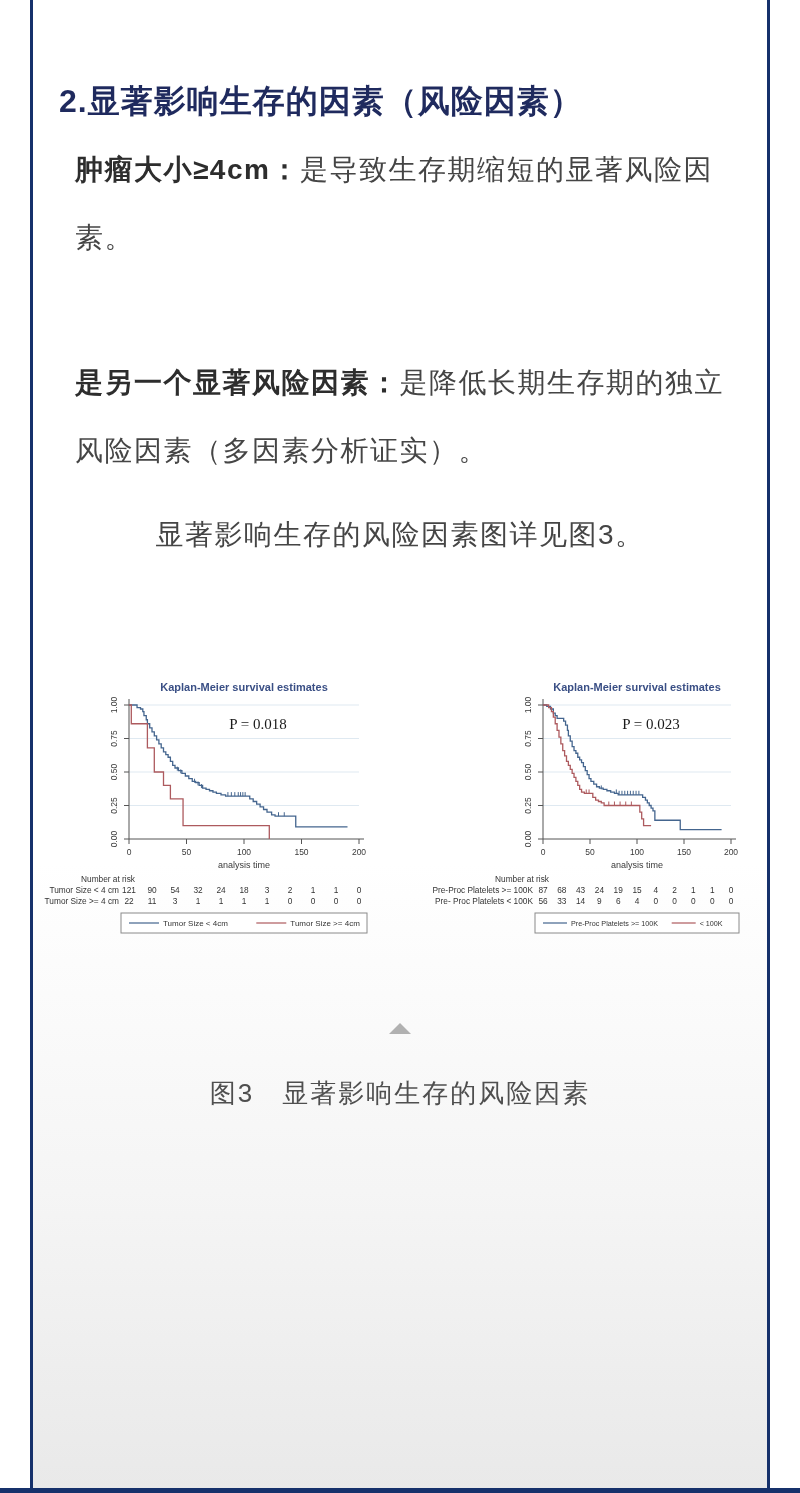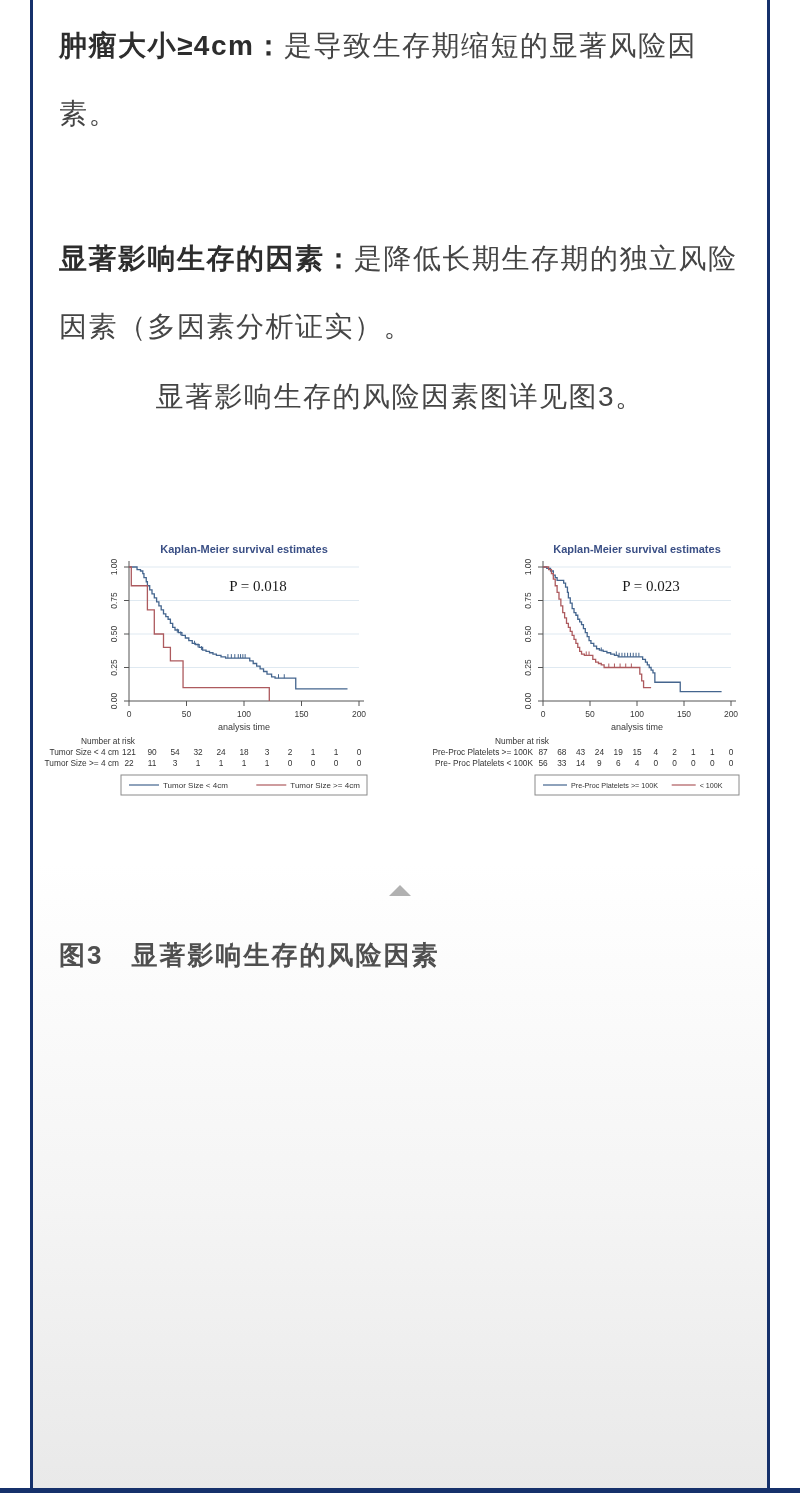--- a/index.html
+++ b/index.html
@@ -12,55 +12,56 @@
   .frame{
     position:absolute;left:30px;top:0;width:740px;height:1488px;box-sizing:border-box;
     border-left:3px solid var(--navy);border-right:3px solid var(--navy);
     background:linear-gradient(180deg,#ffffff 0%,#ffffff 58%,#f5f5f5 80%,#e9e9e9 100%);
   }
   .content{padding:0 26px 0 26px;}
   .section-heading{
     margin:78px 0 0 0;font-size:32px;line-height:46px;font-weight:700;
     color:var(--heading);letter-spacing:1px;
   }
-  .para{margin:0;font-size:28px;line-height:68px;color:var(--body);letter-spacing:1.5px;}
+  .para{margin:16px;font-size:28px;line-height:68px;color:var(--body);letter-spacing:1.5px;}
   .para .lead{font-weight:700;color:var(--lead);}
   .p1{margin-top:12px;}
   .p2{margin-top:76px;}
   .p3{margin-top:77px;}
   .p4{margin-top:2px;text-align:center;}
   .figure{margin-top:106px;}
   .figure-row{display:flex;justify-content:center;align-items:center;gap:22px;}
   .chart svg{display:block;}
   .collapse-triangle{
     width:0;height:0;margin:64px auto 0 auto;
     border-left:11px solid transparent;border-right:11px solid transparent;
     border-bottom:11px solid var(--tri);cursor:pointer;
   }
   .caption{
-    margin-top:42px;font-size:26px;font-weight:700;
+    margin-top:42px;text-align:center;font-size:26px;font-weight:400;
     color:var(--caption);letter-spacing:2px;
   }
   .bottom-bar{position:absolute;left:0;bottom:0;width:800px;height:5px;background:var(--navy);}
 </style>
 </head>
 <body>
 
 <div class="page">
   <div class="frame">
     <div class="content">
 
+      <h2 class="section-heading">2.显著影响生存的因素（风险因素）</h2>
 
       <p class="para p1">
         <span class="lead">肿瘤大小≥4cm：</span><span>是导致生存期缩短的显著风险因素。</span>
       </p>
 
 
       <p class="para p3">
-        <span class="lead">显著影响生存的因素：</span><span>是降低长期生存期的独立风险因素（多因素分析证实）。</span>
+        <span class="lead">是另一个显著风险因素：</span><span>是降低长期生存期的独立风险因素（多因素分析证实）。</span>
       </p>
 
       <p class="para p4">
         <span>显著影响生存的风险因素图详见图3。</span>
       </p>
 
       <div class="figure">
         <div class="figure-row">
           <div class="chart" id="chart0">
               <svg viewBox="0 0 350 284" width="350" height="284">

